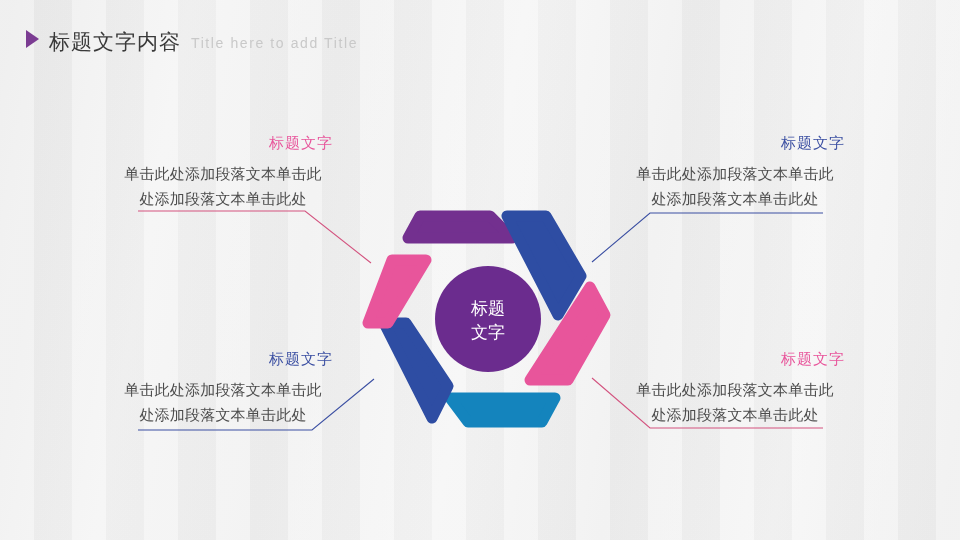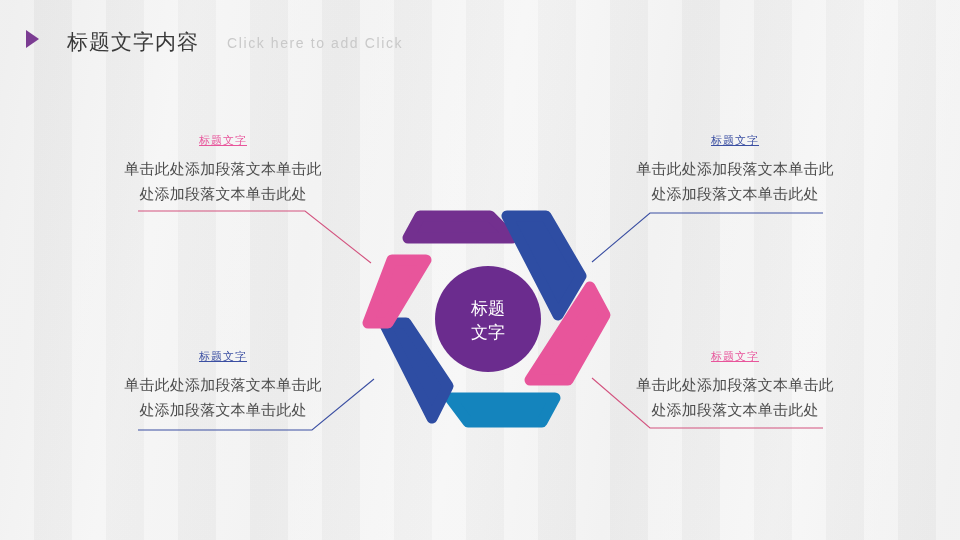--- a/index.html
+++ b/index.html
@@ -41,21 +41,21 @@
     pointer-events: none;
   }
 
   
   .header {
     position: absolute;
     left: 26px;
     top: 30px;
     display: flex;
     align-items: flex-end;
-    gap: 28px;
+    gap: 10px;
     z-index: 6;
   }
   .tri {
     width: 0;
     height: 0;
     border-left: 13px solid #7b3c92;
     border-top: 9px solid transparent;
     border-bottom: 9px solid transparent;
     margin-bottom: 4px;
   }
@@ -96,47 +96,46 @@
     position: absolute;
     width: 220px;
     z-index: 5;
   }
   .block.tl { left: 113px; top: 134px; }
   .block.tr { left: 625px; top: 134px; }
   .block.bl { left: 113px; top: 350px; }
   .block.br { left: 625px; top: 350px; }
 
   .b-head {
-    font-size: 11px;
-    text-align: center;
+    font-size: 15px;
+    text-align: right;
     line-height: 1.25;
     margin-bottom: 9px;
     letter-spacing: 1px;
-    text-decoration: underline;
   }
   .b-body {
     font-size: 15px;
     color: #4c4c4c;
     text-align: center;
     line-height: 1.65;
     letter-spacing: 0.2px;
     padding: 0 8px;
   }
   .pink-h  { color: #e8559b; }
   .blue-h  { color: #3b4fa2; }
 </style>
 </head>
 <body>
 
 <div id="slide">
 
   <div class="header">
     <div class="tri"></div>
     <div class="title-cn">标题文字内容</div>
-    <div class="title-en">Click here to add Click</div>
+    <div class="title-en">Title here to add Title</div>
   </div>
 
   <svg id="connectors" viewBox="0 0 960 540">
 
     <path d="M138 211 L305 211 L371 263" fill="none" stroke="#d3537f" stroke-width="1.1"></path>
 
     <path d="M592 262 L650 213 L823 213" fill="none" stroke="#3b4fa2" stroke-width="1.1"></path>
 
     <path d="M138 430 L312 430 L374 379" fill="none" stroke="#3b4fa2" stroke-width="1.1"></path>
 

